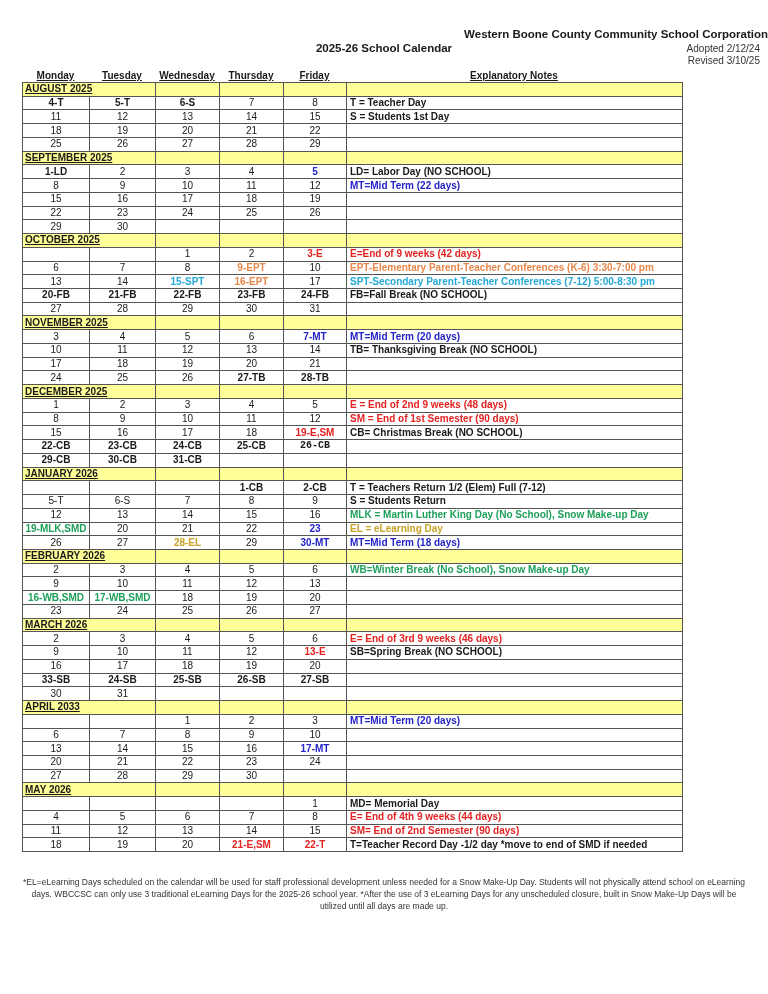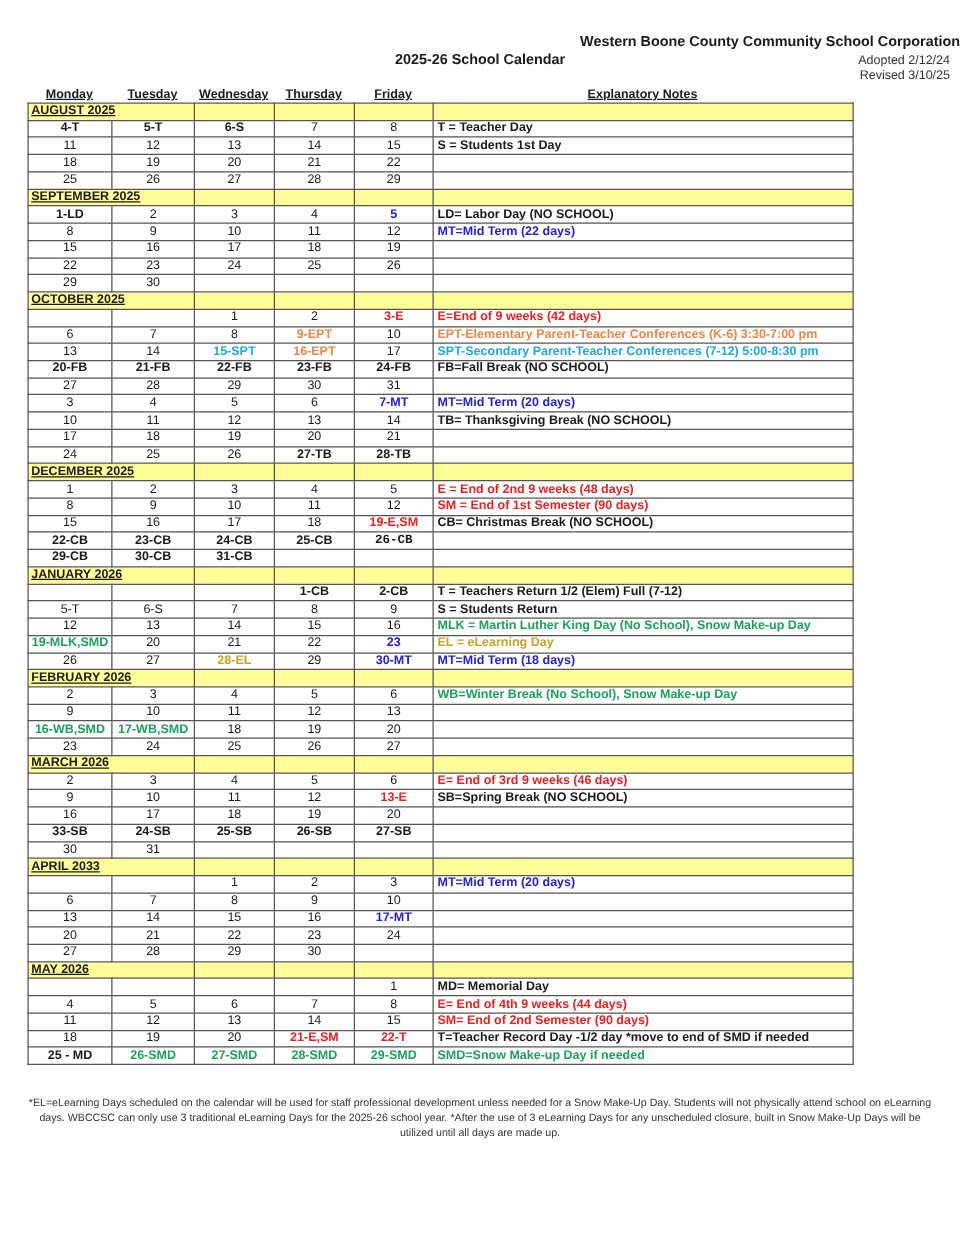--- a/index.html
+++ b/index.html
@@ -173,20 +173,27 @@
         <td class="note" style="color: rgb(26, 26, 26);">FB=Fall Break (NO SCHOOL)</td>
       </tr>
       <tr>
         <td style="color: rgb(26, 26, 26);">27</td>
         <td style="color: rgb(26, 26, 26);">28</td>
         <td style="color: rgb(26, 26, 26);">29</td>
         <td style="color: rgb(26, 26, 26);">30</td>
         <td style="color: rgb(26, 26, 26);">31</td>
         <td class="note" style="color: rgb(26, 26, 26);"></td>
       </tr>
+      <tr class="month">
+        <td class="mlabel" colspan="2">NOVEMBER 2025</td>
+        <td></td>
+        <td></td>
+        <td></td>
+        <td></td>
+      </tr>
       <tr>
         <td style="color: rgb(26, 26, 26);">3</td>
         <td style="color: rgb(26, 26, 26);">4</td>
         <td style="color: rgb(26, 26, 26);">5</td>
         <td style="color: rgb(26, 26, 26);">6</td>
         <td class="b" style="color: rgb(35, 35, 200);">7-MT</td>
         <td class="note" style="color: rgb(35, 35, 200);">MT=Mid Term  (20 days)</td>
       </tr>
       <tr>
         <td style="color: rgb(26, 26, 26);">10</td>
@@ -471,24 +478,16 @@
         <td class="note" style="color: rgb(227, 34, 34);">SM= End of 2nd Semester (90 days)</td>
       </tr>
       <tr>
         <td style="color: rgb(26, 26, 26);">18</td>
         <td style="color: rgb(26, 26, 26);">19</td>
         <td style="color: rgb(26, 26, 26);">20</td>
         <td class="b" style="color: rgb(227, 34, 34);">21-E,SM</td>
         <td class="b" style="color: rgb(227, 34, 34);">22-T</td>
         <td class="note" style="color: rgb(26, 26, 26);">T=Teacher Record Day -1/2 day *move to end of SMD if needed</td>
       </tr>
-      <tr>
-        <td class="b" style="color: rgb(26, 26, 26);">25 - MD</td>
-        <td class="b" style="color: rgb(30, 160, 90);">26-SMD</td>
-        <td class="b" style="color: rgb(30, 160, 90);">27-SMD</td>
-        <td class="b" style="color: rgb(30, 160, 90);">28-SMD</td>
-        <td class="b" style="color: rgb(30, 160, 90);">29-SMD</td>
-        <td class="note" style="color: rgb(30, 160, 90);">SMD=Snow Make-up Day if needed</td>
-      </tr>
     </tbody>
 </table>
 
 <div class="footnote">*EL=eLearning Days scheduled on the calendar will be used for staff professional development unless needed for a Snow Make-Up Day. Students will not physically attend school on eLearning days.  WBCCSC can only use 3 traditional eLearning Days for the 2025-26 school year. *After the use of 3 eLearning Days for any unscheduled closure, built in Snow Make-Up Days will be utilized until all days are made up.</div>
 
 </body></html>

